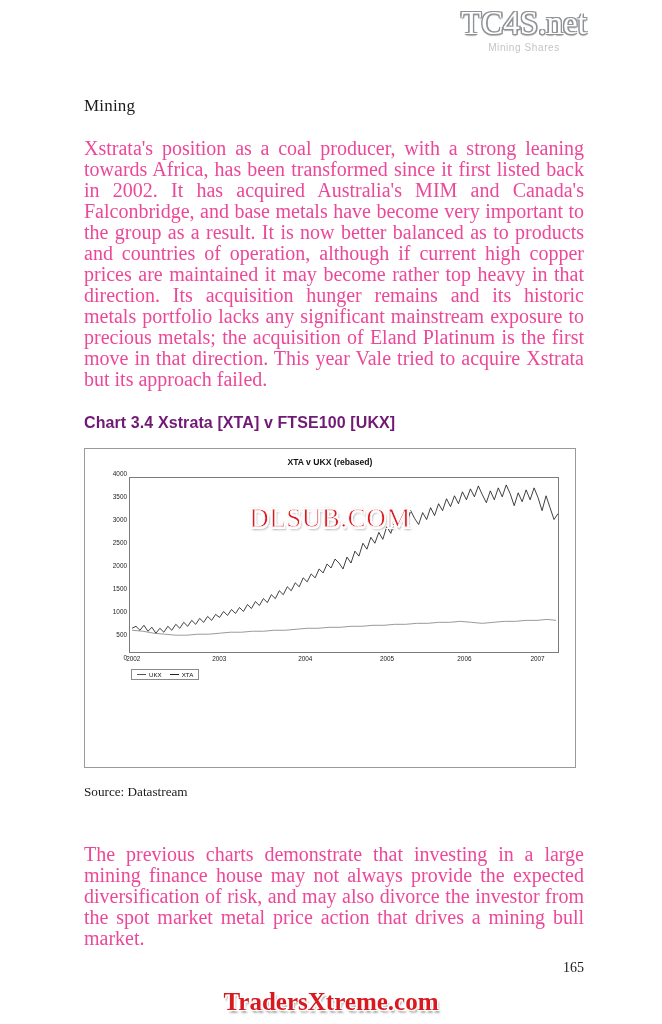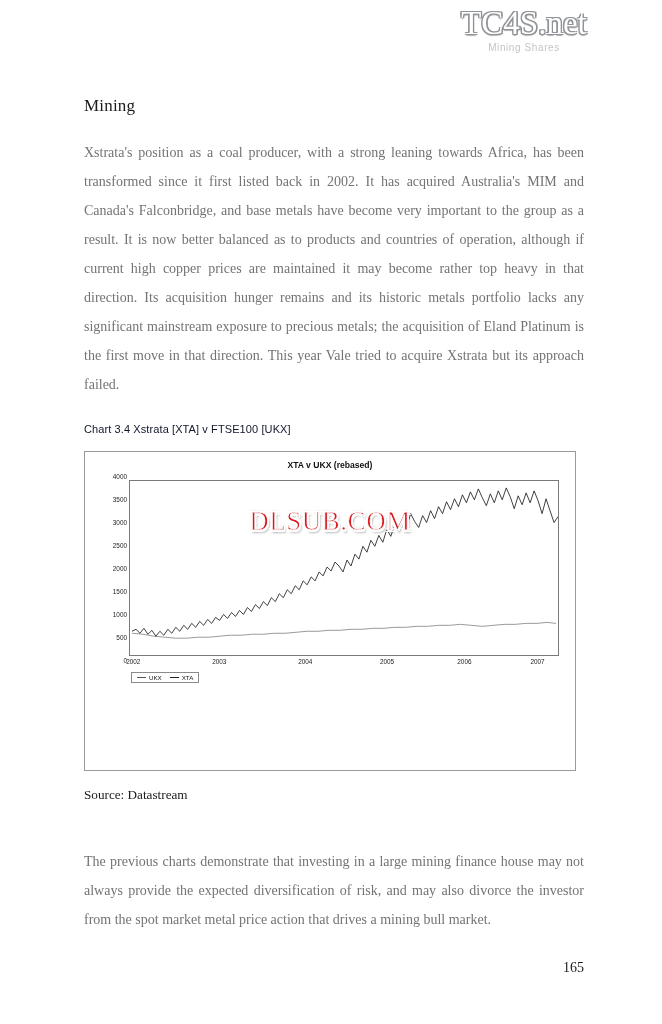--- a/index.html
+++ b/index.html
@@ -59,31 +59,31 @@
   h1.section-title {
     font-family: "Liberation Serif", serif;
     font-weight: normal;
     font-size: 17px;
     color: #1a1a1a;
     margin: 0 0 22px 0;
     letter-spacing: 0.2px;
   }
   p.body-par {
     font-family: "Liberation Serif", serif;
-    font-size: 14px;
-    line-height: 29px;
-    color: #737373;
+    font-size: 20px;
+    line-height: 21px;
+    color: #ec4899;
     margin: 0 0 24px 0;
     text-align: justify;
   }
   .chart-caption {
     font-family: "Liberation Sans", sans-serif;
-    font-weight: normal;
-    font-size: 11px;
-    color: #0f172a;
+    font-weight: bold;
+    font-size: 16px;
+    color: #701a75;
     margin: 0 0 16px 0;
     letter-spacing: 0.1px;
   }
   .source-line {
     font-family: "Liberation Serif", serif;
     font-size: 13.2px;
     color: #1a1a1a;
     margin: 16px 0 0 0;
   }
   .post-gap { height: 44px; }
@@ -292,14 +292,15 @@
     </div>
 
     <p class="source-line">Source: Datastream</p>
 
     <div class="post-gap"></div>
 
     <p class="body-par">The previous charts demonstrate that investing in a large mining finance house may not always provide the expected diversification of risk, and may also divorce the investor from the spot market metal price action that drives a mining bull market.</p>
   </div>
 
   <div class="page-number">165</div>
+  <div class="traders-logo">TradersXtreme.com</div>
 
 </div>
 
 </body></html>

